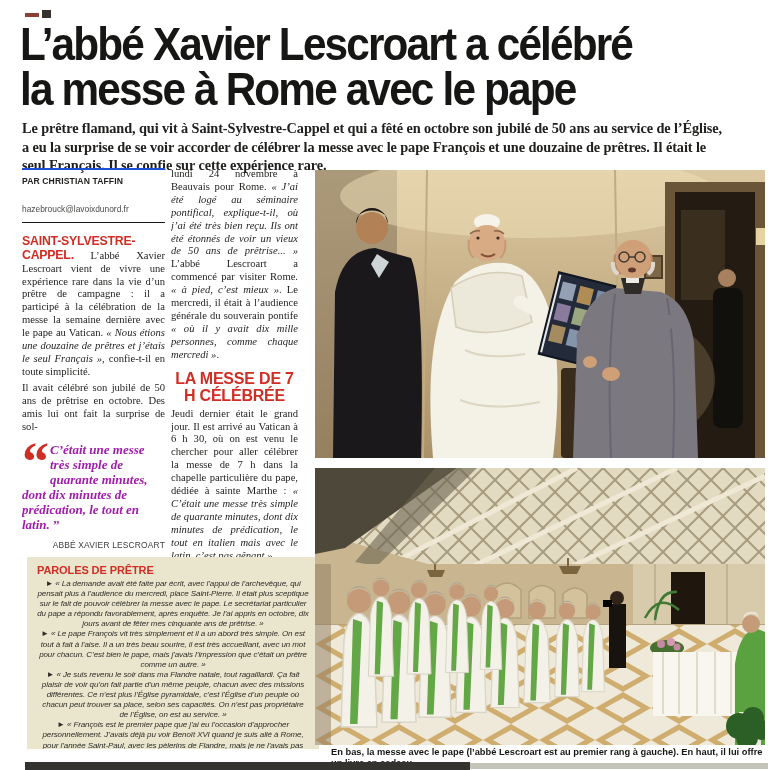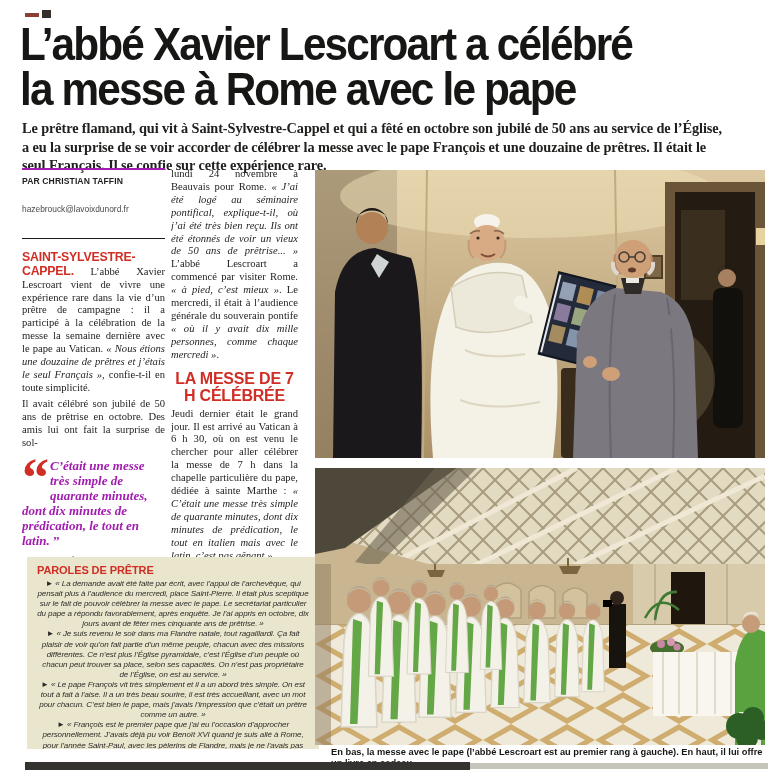--- a/index.html
+++ b/index.html
@@ -17,22 +17,22 @@
   
   .lede{position:absolute;left:22px;top:119px;width:700px;
         font-family:"Liberation Serif",serif;font-weight:bold;
         font-size:14.3px;line-height:18.5px;color:#21201e;letter-spacing:-.1px;}
   
   .col{position:absolute;top:168px;font-size:10.6px;line-height:12.9px;text-align:justify;}
   .col1{left:22px;width:143px;height:392px;overflow:hidden;}
   .col2{left:171px;width:127px;height:404px;overflow:hidden;}
   .col p{margin:0 0 3px 0;}
   .it{font-style:italic;}
-  .byline{border-top:2px solid #a21caf;border-bottom:1px solid #1a1a1a;
-          padding:5px 0 22px 0;margin-bottom:12px;text-align:left;}
+  .byline{border-top:2px solid #1d4ed8;border-bottom:1px solid #1a1a1a;
+          padding:5px 0 6px 0;margin-bottom:12px;text-align:left;}
   .byline .who{font-family:"Liberation Sans",sans-serif;font-weight:bold;font-size:8.6px;letter-spacing:.1px;}
   .byline .mail{font-family:"Liberation Sans",sans-serif;font-size:8.4px;color:#4a4a48;margin-top:15px;}
   .loc{font-family:"Liberation Sans",sans-serif;font-weight:bold;color:var(--red);
        font-size:12.3px;letter-spacing:-.2px;}
   
   .pq{margin:10px 0 6px 0;text-align:left;}
   .pq-mark{float:left;font-family:"Liberation Serif",serif;font-weight:bold;color:var(--red);
            font-size:54px;line-height:34px;margin:2px 4px 0 0;letter-spacing:-3px;}
   .pq-text{font-family:"Liberation Serif",serif;font-weight:bold;font-style:italic;
            font-size:13px;line-height:14.6px;color:#a21caf;}
@@ -97,22 +97,22 @@
       <div>LA MESSE DE 7 H CÉLÉBRÉE</div>
     </div>
     <p><span>Jeudi dernier était le grand jour. Il est arrivé au Vatican à 6 h 30, où on est venu le chercher pour aller célébrer la messe de 7 h dans la chapelle particulière du pape, dédiée à sainte Marthe : </span><span class="it">« C’était une messe très simple de quarante minutes, dont dix minutes de prédication, le tout en italien mais avec le latin, c’est pas gênant »</span><span>.</span></p>
 
   </div>
 
   <div class="box">
     <div class="box-title">PAROLES DE PRÊTRE</div>
     <div class="box-items">
         <p>► « La demande avait été faite par écrit, avec l’appui de l’archevêque, qui pensait plus à l’audience du mercredi, place Saint-Pierre. Il était plus sceptique sur le fait de pouvoir célébrer la messe avec le pape. Le secrétariat particulier du pape a répondu favorablement, après enquête. Je l’ai appris en octobre, dix jours avant de fêter mes cinquante ans de prêtrise. »</p>
+        <p>► « Le pape François vit très simplement et il a un abord très simple. On est tout à fait à l’aise. Il a un très beau sourire, il est très accueillant, avec un mot pour chacun. C’est bien le pape, mais j’avais l’impression que c’était un prêtre comme un autre. »</p>
         <p>► « Je suis revenu le soir dans ma Flandre natale, tout ragaillardi. Ça fait plaisir de voir qu’on fait partie d’un même peuple, chacun avec des missions différentes. Ce n’est plus l’Église pyramidale, c’est l’Église d’un peuple où chacun peut trouver sa place, selon ses capacités. On n’est pas propriétaire de l’Église, on est au service. »</p>
-        <p>► « Le pape François vit très simplement et il a un abord très simple. On est tout à fait à l’aise. Il a un très beau sourire, il est très accueillant, avec un mot pour chacun. C’est bien le pape, mais j’avais l’impression que c’était un prêtre comme un autre. »</p>
         <p>► « François est le premier pape que j’ai eu l’occasion d’approcher personnellement. J’avais déjà pu voir Benoît XVI quand je suis allé à Rome, pour l’année Saint-Paul, avec les pèlerins de Flandre, mais je ne l’avais pas approché. »</p>
       </div>
   </div>
 
   <svg class="photo photo-top" viewBox="0 0 450 288" preserveAspectRatio="none" xmlns="http://www.w3.org/2000/svg">
     <defs>
       <linearGradient id="wallG" x1="0" y1="0" x2="0" y2="1">
         <stop offset="0" stop-color="#dcc9a2"></stop>
           <stop offset="1" stop-color="#ab9168"></stop>
       </linearGradient>

